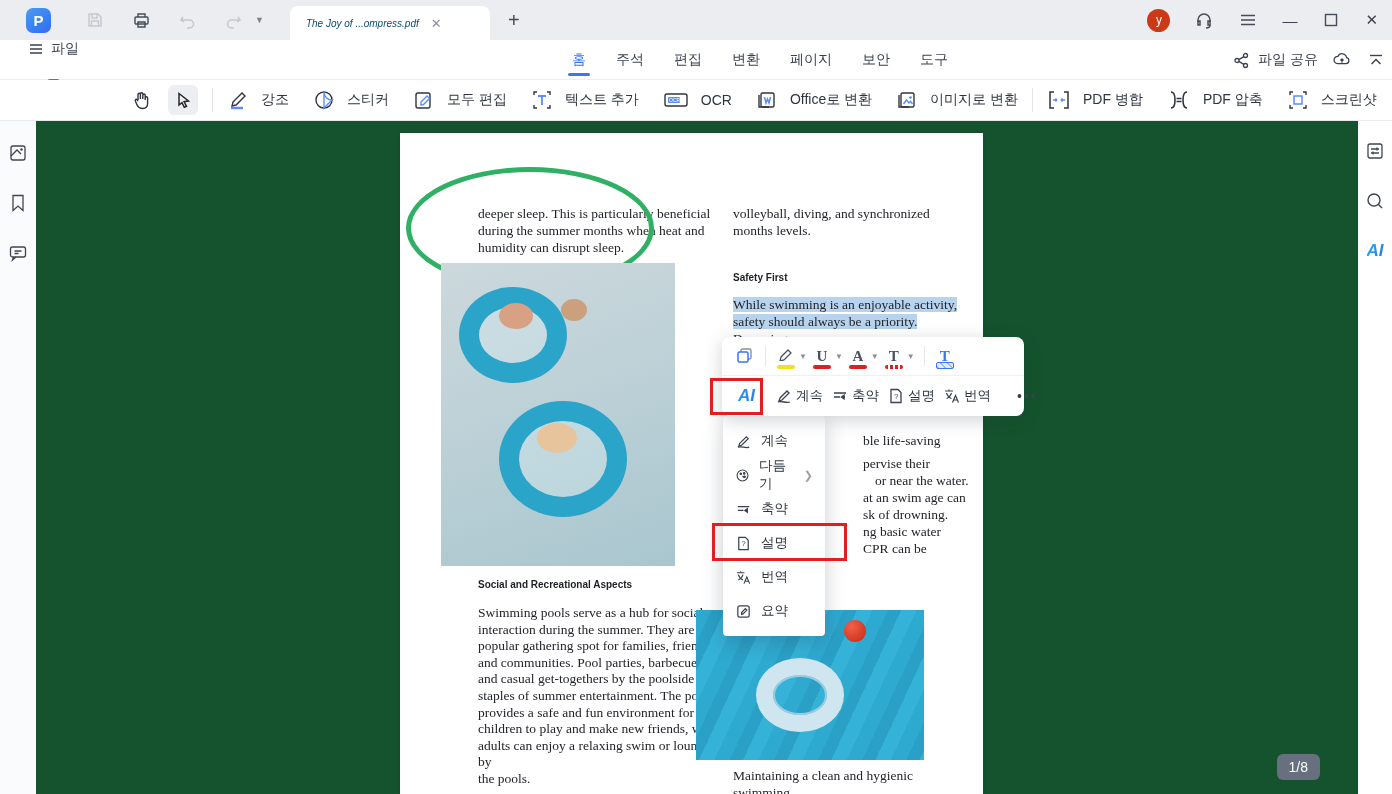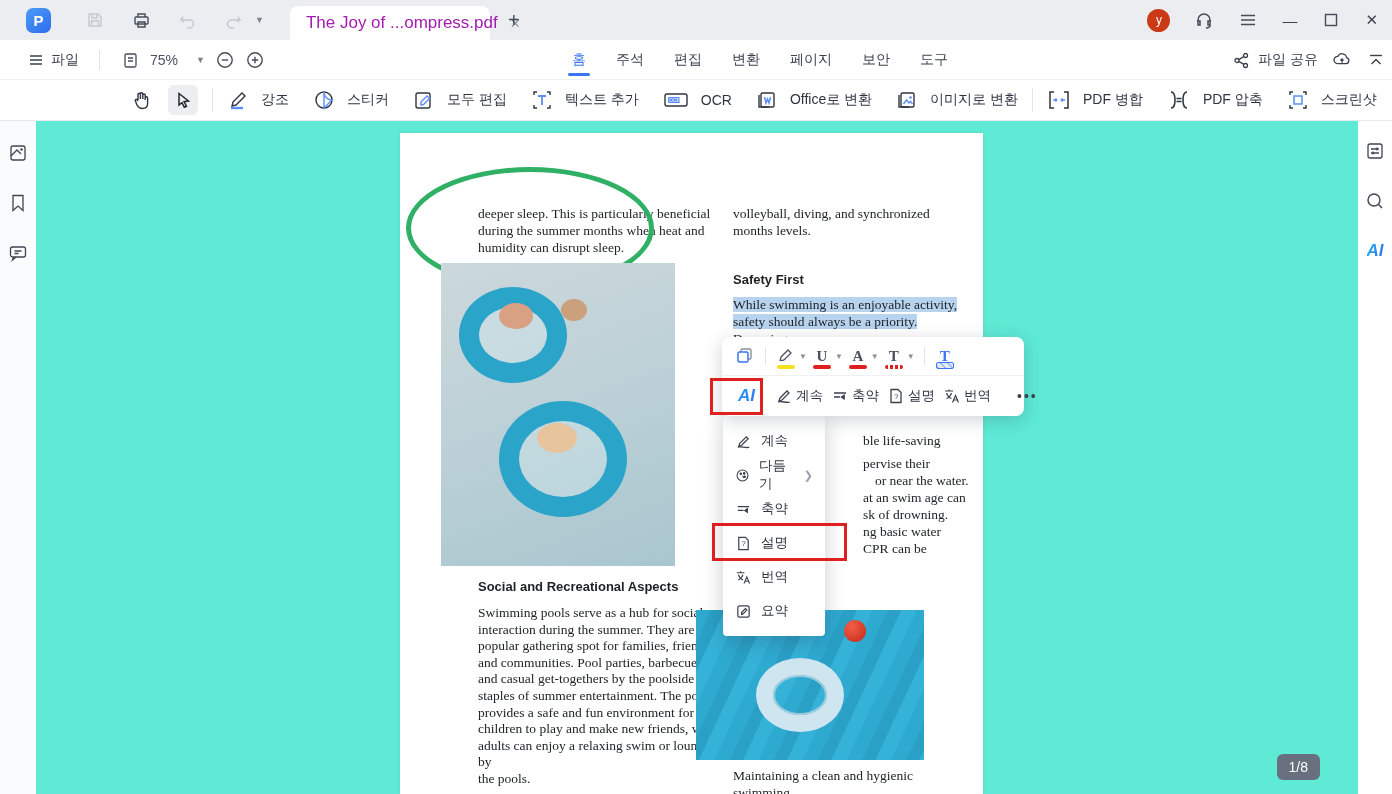--- a/index.html
+++ b/index.html
@@ -9,30 +9,30 @@
 
   
   .titlebar { position:absolute; left:0; top:0; width:1392px; height:40px; background:#ecedf1; display:flex; align-items:center; }
   .logo { width:25px; height:25px; margin-left:26px; border-radius:7px; background:linear-gradient(140deg,#4b9bf5,#2e6cf0); color:#fff; font-weight:bold; font-size:15px; display:flex; align-items:center; justify-content:center; }
   .tb-ico { width:20px; height:20px; display:flex; align-items:center; justify-content:center; color:#454c59; }
   .tb-ico.disabled { color:#c3c7cf; }
   .tb-ico svg { display:block; }
   .tb-group { display:flex; align-items:center; gap:26px; margin-left:34px; }
   .caret { font-size:9px; color:#7b828e; margin-left:-14px; }
   .doc-tab { margin-left:26px; height:34px; margin-top:6px; background:#ffffff; border-radius:8px 8px 0 0; display:flex; align-items:center; padding:0 12px 0 16px; width:200px; }
-  .doc-tab .t { font-size:17px; color:#a21caf; white-space:nowrap; }
+  .doc-tab .t { font-size:10px; color:#0c4a6e; white-space:nowrap;font-style:italic; }
   .doc-tab .x { margin-left:12px; color:#8b919c; font-size:13px; cursor:default; }
   .new-tab { margin-left:18px; font-size:20px; color:#454c59; }
   .tb-right { position:absolute; right:14px; top:0; height:40px; display:flex; align-items:center; gap:24px; }
   .avatar { width:23px; height:23px; border-radius:50%; background:#cb3917; color:#fff; font-size:12px; display:flex; align-items:center; justify-content:center; }
   .win-ico { color:#3d434e; font-size:15px; }
 
   
   .menubar { position:absolute; left:0; top:40px; width:1392px; height:40px; background:#ffffff; border-bottom:1px solid #eceef1; }
-  .mb-left { position:absolute; left:28px; top:0; height:40px; display:flex; align-items:center; gap:10px; }
+  .mb-left { position:absolute; left:28px; top:0; height:40px; display:flex; align-items:center; gap:10px;flex-direction:column; }
   .mb-file { display:flex; align-items:center; gap:7px; font-size:14px; color:#3a414e; }
   .vdiv { width:1px; height:20px; background:#e2e5ea; margin:0 10px; }
   .zoom-val { font-size:14px; color:#4a5160; }
   .mb-tabs { position:absolute; left:572px; top:0; height:40px; display:flex; align-items:center; gap:30px; }
   .mb-tab { font-size:14px; color:#3a414e; height:40px; display:flex; align-items:center; position:relative; }
   .mb-tab.active { color:#3876f4; }
   .mb-tab.active::after { content:""; position:absolute; left:-4px; right:-4px; bottom:4px; height:3px; border-radius:2px; background:#3876f4; }
   .mb-right { position:absolute; right:6px; top:0; height:40px; display:flex; align-items:center; gap:14px; }
   .mb-share { display:flex; align-items:center; gap:8px; font-size:14px; color:#3a414e; }
 
@@ -44,25 +44,25 @@
   .rb-tool.active { background:#eceef2; }
   .rb-div { width:1px; height:24px; background:#e2e5ea; margin:0 14px; }
   .ico { display:block; }
 
   
   .sidebar-l { position:absolute; left:0; top:121px; width:36px; bottom:0; background:#fafbfc; display:flex; flex-direction:column; align-items:center; padding-top:22px; gap:26px; color:#3f4552; }
   .sidebar-r { position:absolute; right:0; top:121px; width:34px; bottom:0; background:#ffffff; display:flex; flex-direction:column; align-items:center; padding-top:20px; gap:26px; color:#3f4552; }
   .ai-mark { font-weight:bold; font-style:italic; font-size:17px; background:linear-gradient(120deg,#22b2f0,#2e6cf0); -webkit-background-clip:text; background-clip:text; color:transparent; }
 
   
-  .docarea { position:absolute; left:36px; right:34px; top:121px; bottom:0; background:#5eead4; }
+  .docarea { position:absolute; left:36px; right:34px; top:121px; bottom:0; background:#14532d; }
   .page { position:absolute; left:364px; top:12px; width:583px; height:661px; background:#ffffff; box-shadow:0 0 4px rgba(0,0,0,.08); }
   .serif { font-family:"Liberation Serif", serif; font-size:13.5px; line-height:17px; color:#21242a; }
   .serif-sm { font-family:"Liberation Serif", serif; font-size:13.5px; line-height:16.6px; color:#21242a; }
-  .dochead { font-family:"Liberation Sans", sans-serif; font-weight:bold; font-size:13px; color:#1d2025; }
+  .dochead { font-family:"Liberation Sans", sans-serif; font-weight:bold; font-size:10px; color:#1d2025; }
   .hl { background:#b7d3ee; }
   .abs { position:absolute; }
   .splitline { position:relative; height:17px; }
   .splitline .rfrag { position:absolute; left:130px; top:0; }
 
   
   .photo-l { position:absolute; left:41px; top:130px; width:234px; height:303px; background:linear-gradient(160deg,#ccd8dc 0%,#bfd2d8 40%,#a9c6cf 100%); overflow:hidden; }
   .ring { position:absolute; border-radius:50%; border:20px solid #2ba4c9; background:rgba(210,235,242,.35); }
   .skin { position:absolute; background:#d9a183; border-radius:50%; }
   

